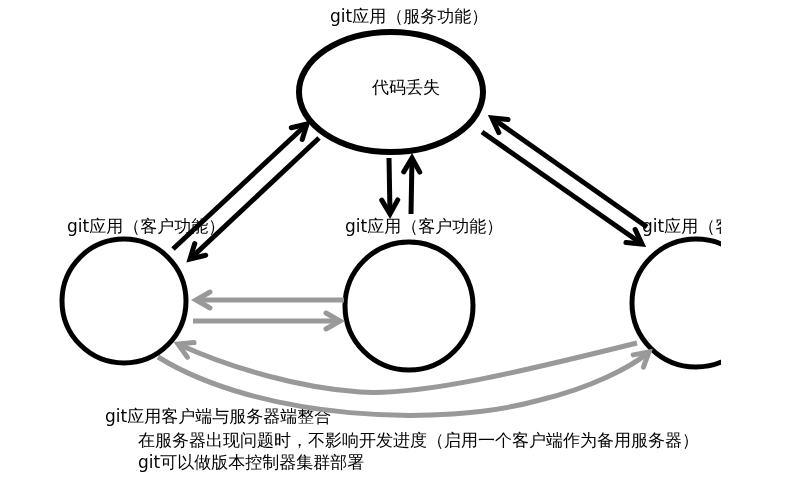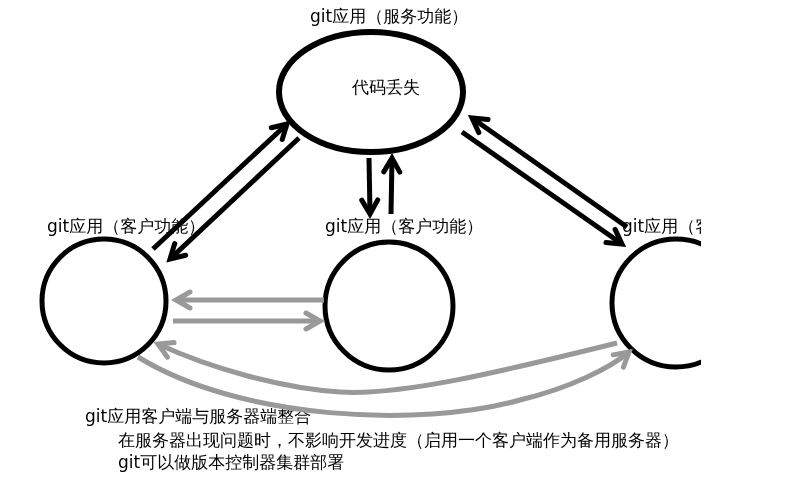--- a/index.html
+++ b/index.html
@@ -7,20 +7,21 @@
     padding: 0;
     background: #ffffff;
     font-family: "DejaVu Sans", sans-serif;
   }
   .stage {
     position: relative;
     width: 701px;
     height: 478px;
     background: #ffffff;
     overflow: hidden;
+    padding-left: 20px;
   }
   svg text {
     font-family: "DejaVu Sans", sans-serif;
     font-size: 17px;
     fill: #000000;
   }
 </style>
 </head>
 <body>
 

